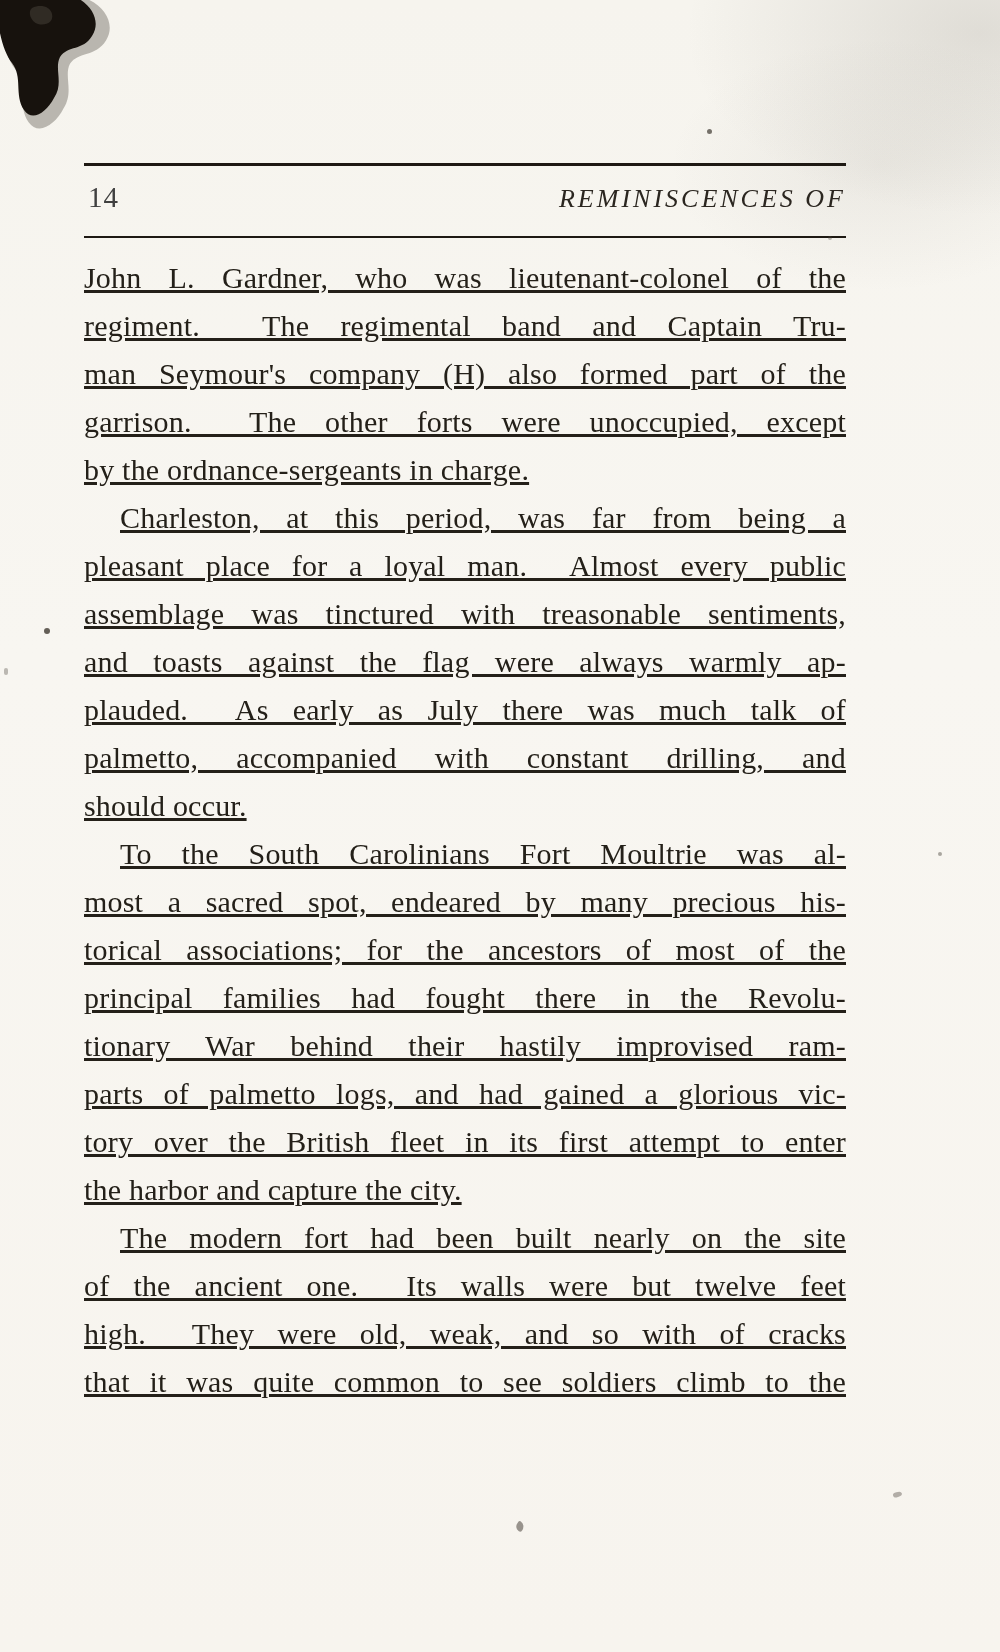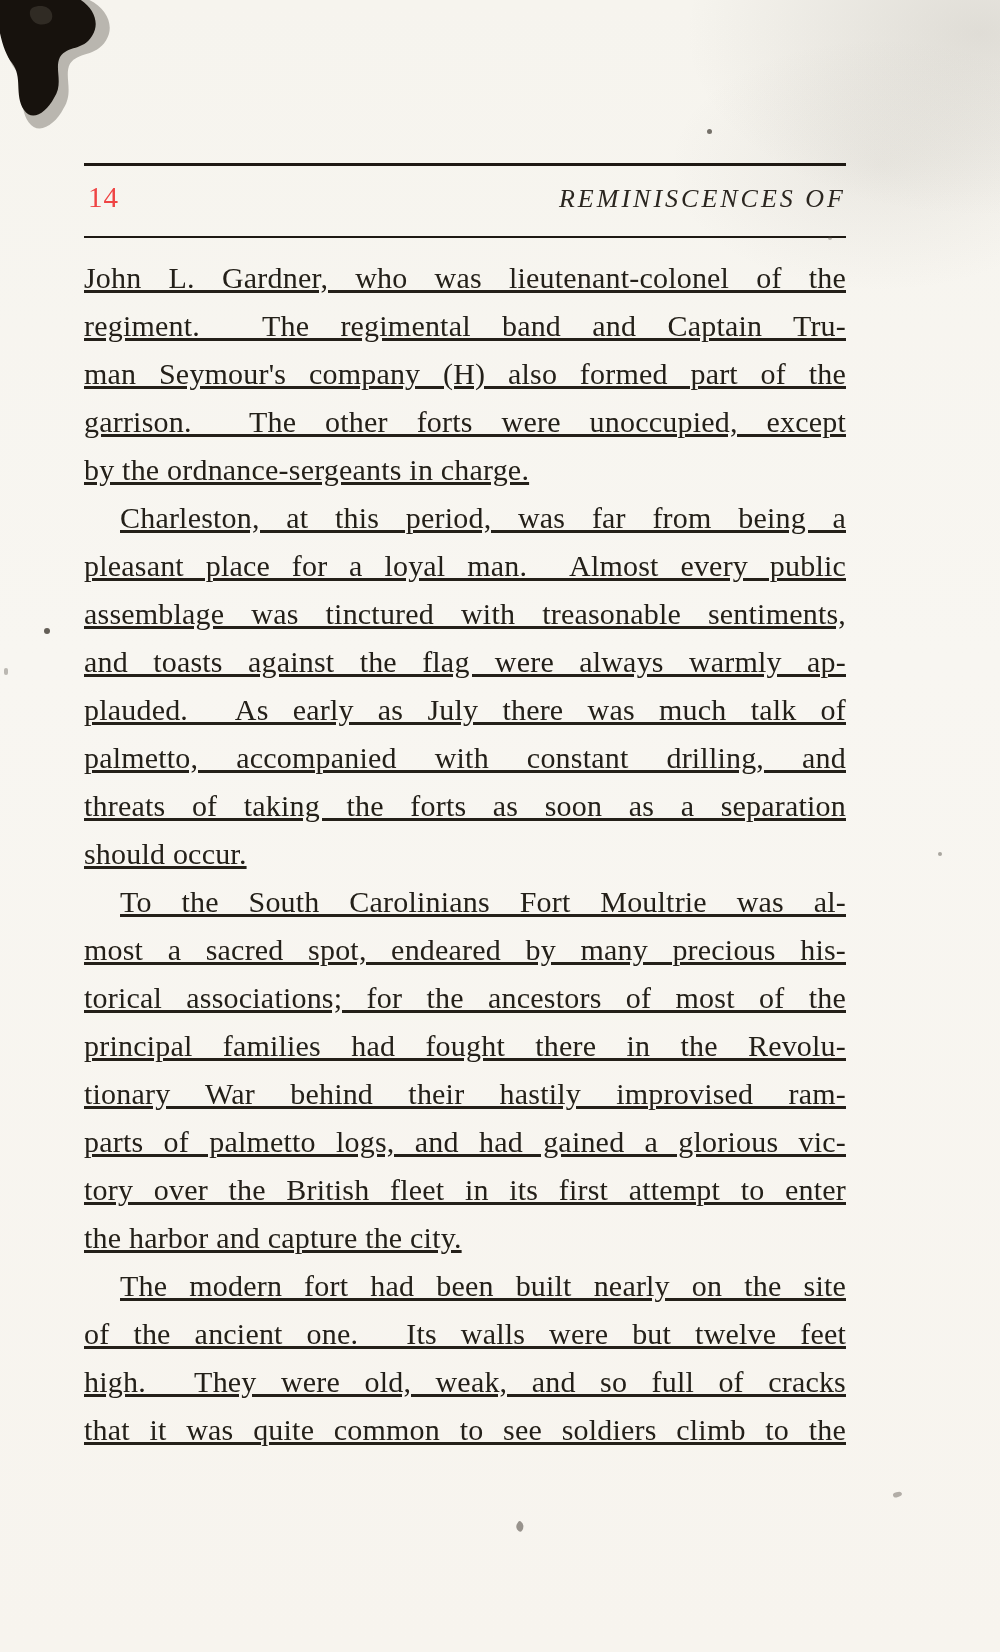--- a/index.html
+++ b/index.html
@@ -33,21 +33,21 @@
   }
   .rule-top    { top: 163px; height: 3px; }
   .rule-bottom { top: 236px; height: 2px; }
 
   .page-number {
     position: absolute;
     left: 88px;
     top: 181px;
     font-size: 29px;
     letter-spacing: 1px;
-    color: #ef4444;
+    color: #404040;
   }
 
   .running-head {
     position: absolute;
     left: 84px;
     top: 184px;
     width: 762px;
     text-align: right;
     font-style: italic;
     font-size: 26px;
@@ -112,37 +112,36 @@
       <div class="line">garrison.  The other forts were unoccupied, except</div>
       <div class="line flush">by the ordnance-sergeants in charge.</div>
     </div>
     <div class="para">
       <div class="line first-indent">Charleston, at this period, was far from being a</div>
       <div class="line">pleasant place for a loyal man.  Almost every public</div>
       <div class="line">assemblage was tinctured with treasonable sentiments,</div>
       <div class="line">and toasts against the flag were always warmly ap-</div>
       <div class="line">plauded.  As early as July there was much talk of</div>
       <div class="line">palmetto, accompanied with constant drilling, and</div>
-      <div class="line">threats of taking the forts as soon as a separation</div>
       <div class="line flush">should occur.</div>
     </div>
     <div class="para">
       <div class="line first-indent">To the South Carolinians Fort Moultrie was al-</div>
       <div class="line">most a sacred spot, endeared by many precious his-</div>
       <div class="line">torical associations; for the ancestors of most of the</div>
       <div class="line">principal families had fought there in the Revolu-</div>
       <div class="line">tionary War behind their hastily improvised ram-</div>
       <div class="line">parts of palmetto logs, and had gained a glorious vic-</div>
       <div class="line">tory over the British fleet in its first attempt to enter</div>
       <div class="line flush">the harbor and capture the city.</div>
     </div>
     <div class="para">
       <div class="line first-indent">The modern fort had been built nearly on the site</div>
       <div class="line">of the ancient one.  Its walls were but twelve feet</div>
-      <div class="line">high.  They were old, weak, and so full of cracks</div>
+      <div class="line">high.  They were old, weak, and so with of cracks</div>
       <div class="line">that it was quite common to see soldiers climb to the</div>
     </div>
   </div>
 
 <span class="speck speck-1"></span>
 <span class="speck speck-2"></span>
 <span class="speck speck-3"></span>
 <span class="speck speck-4"></span>
 <span class="speck speck-5"></span>
 <span class="speck speck-6"></span>

